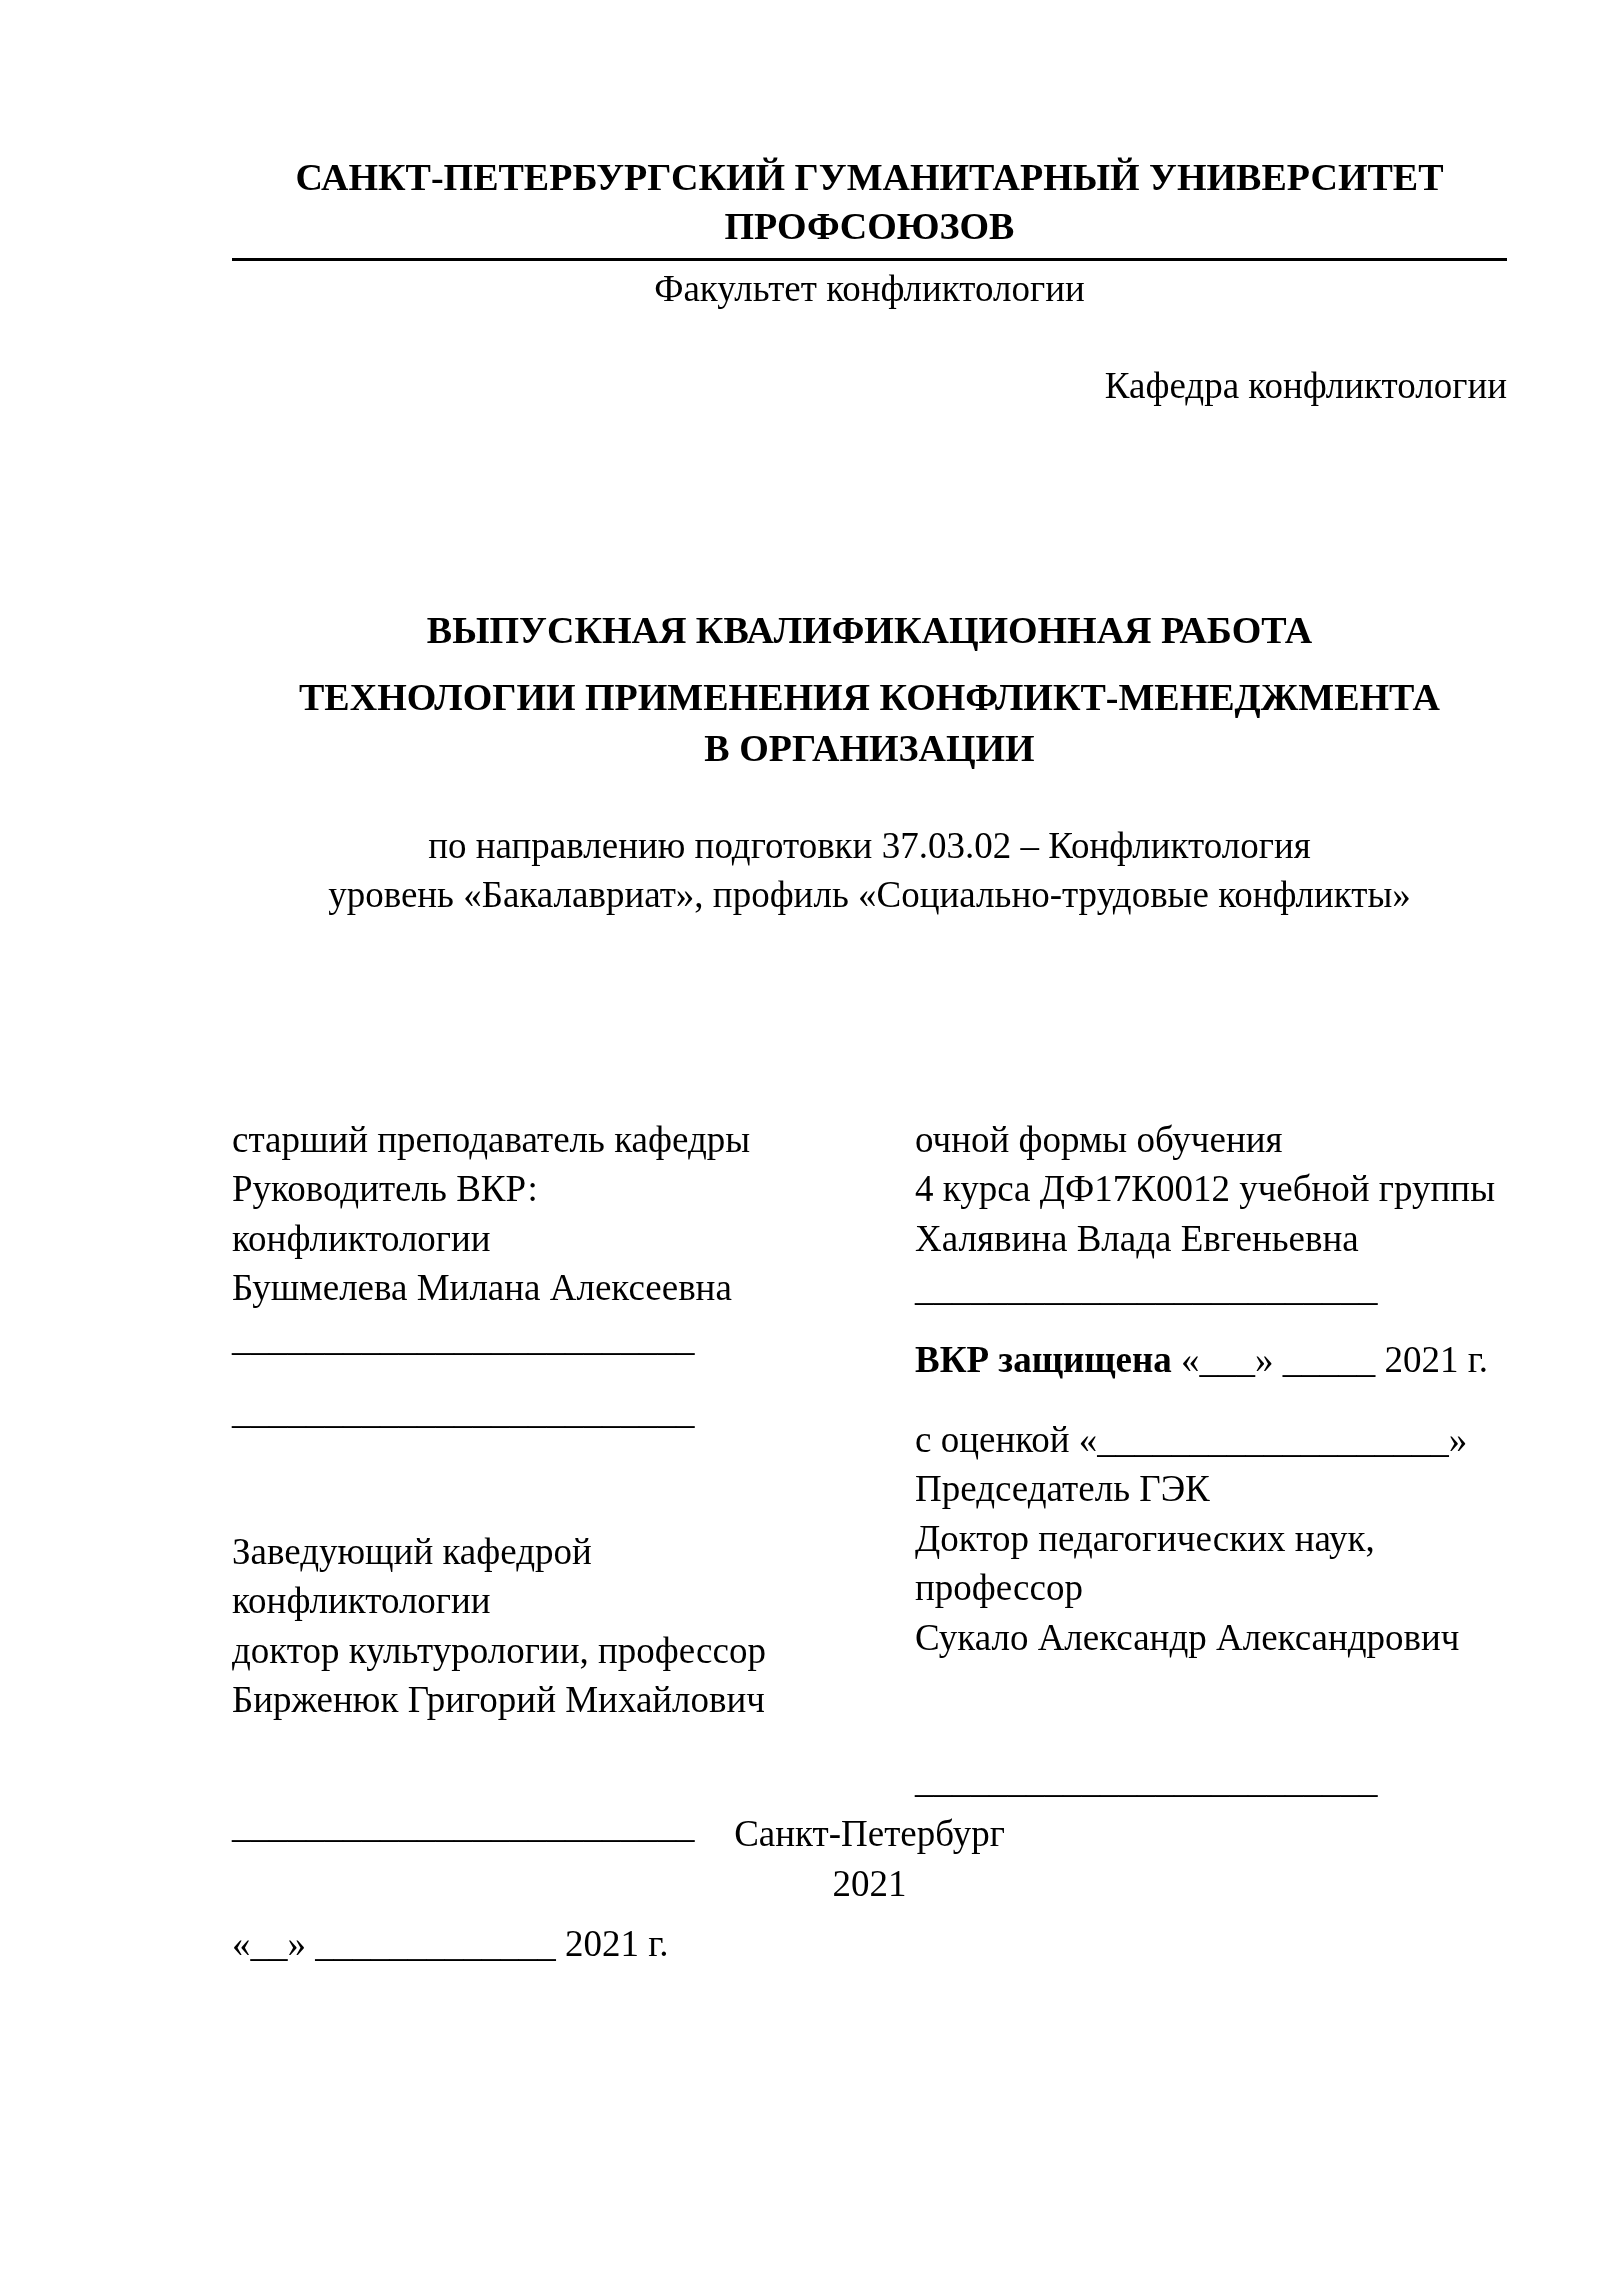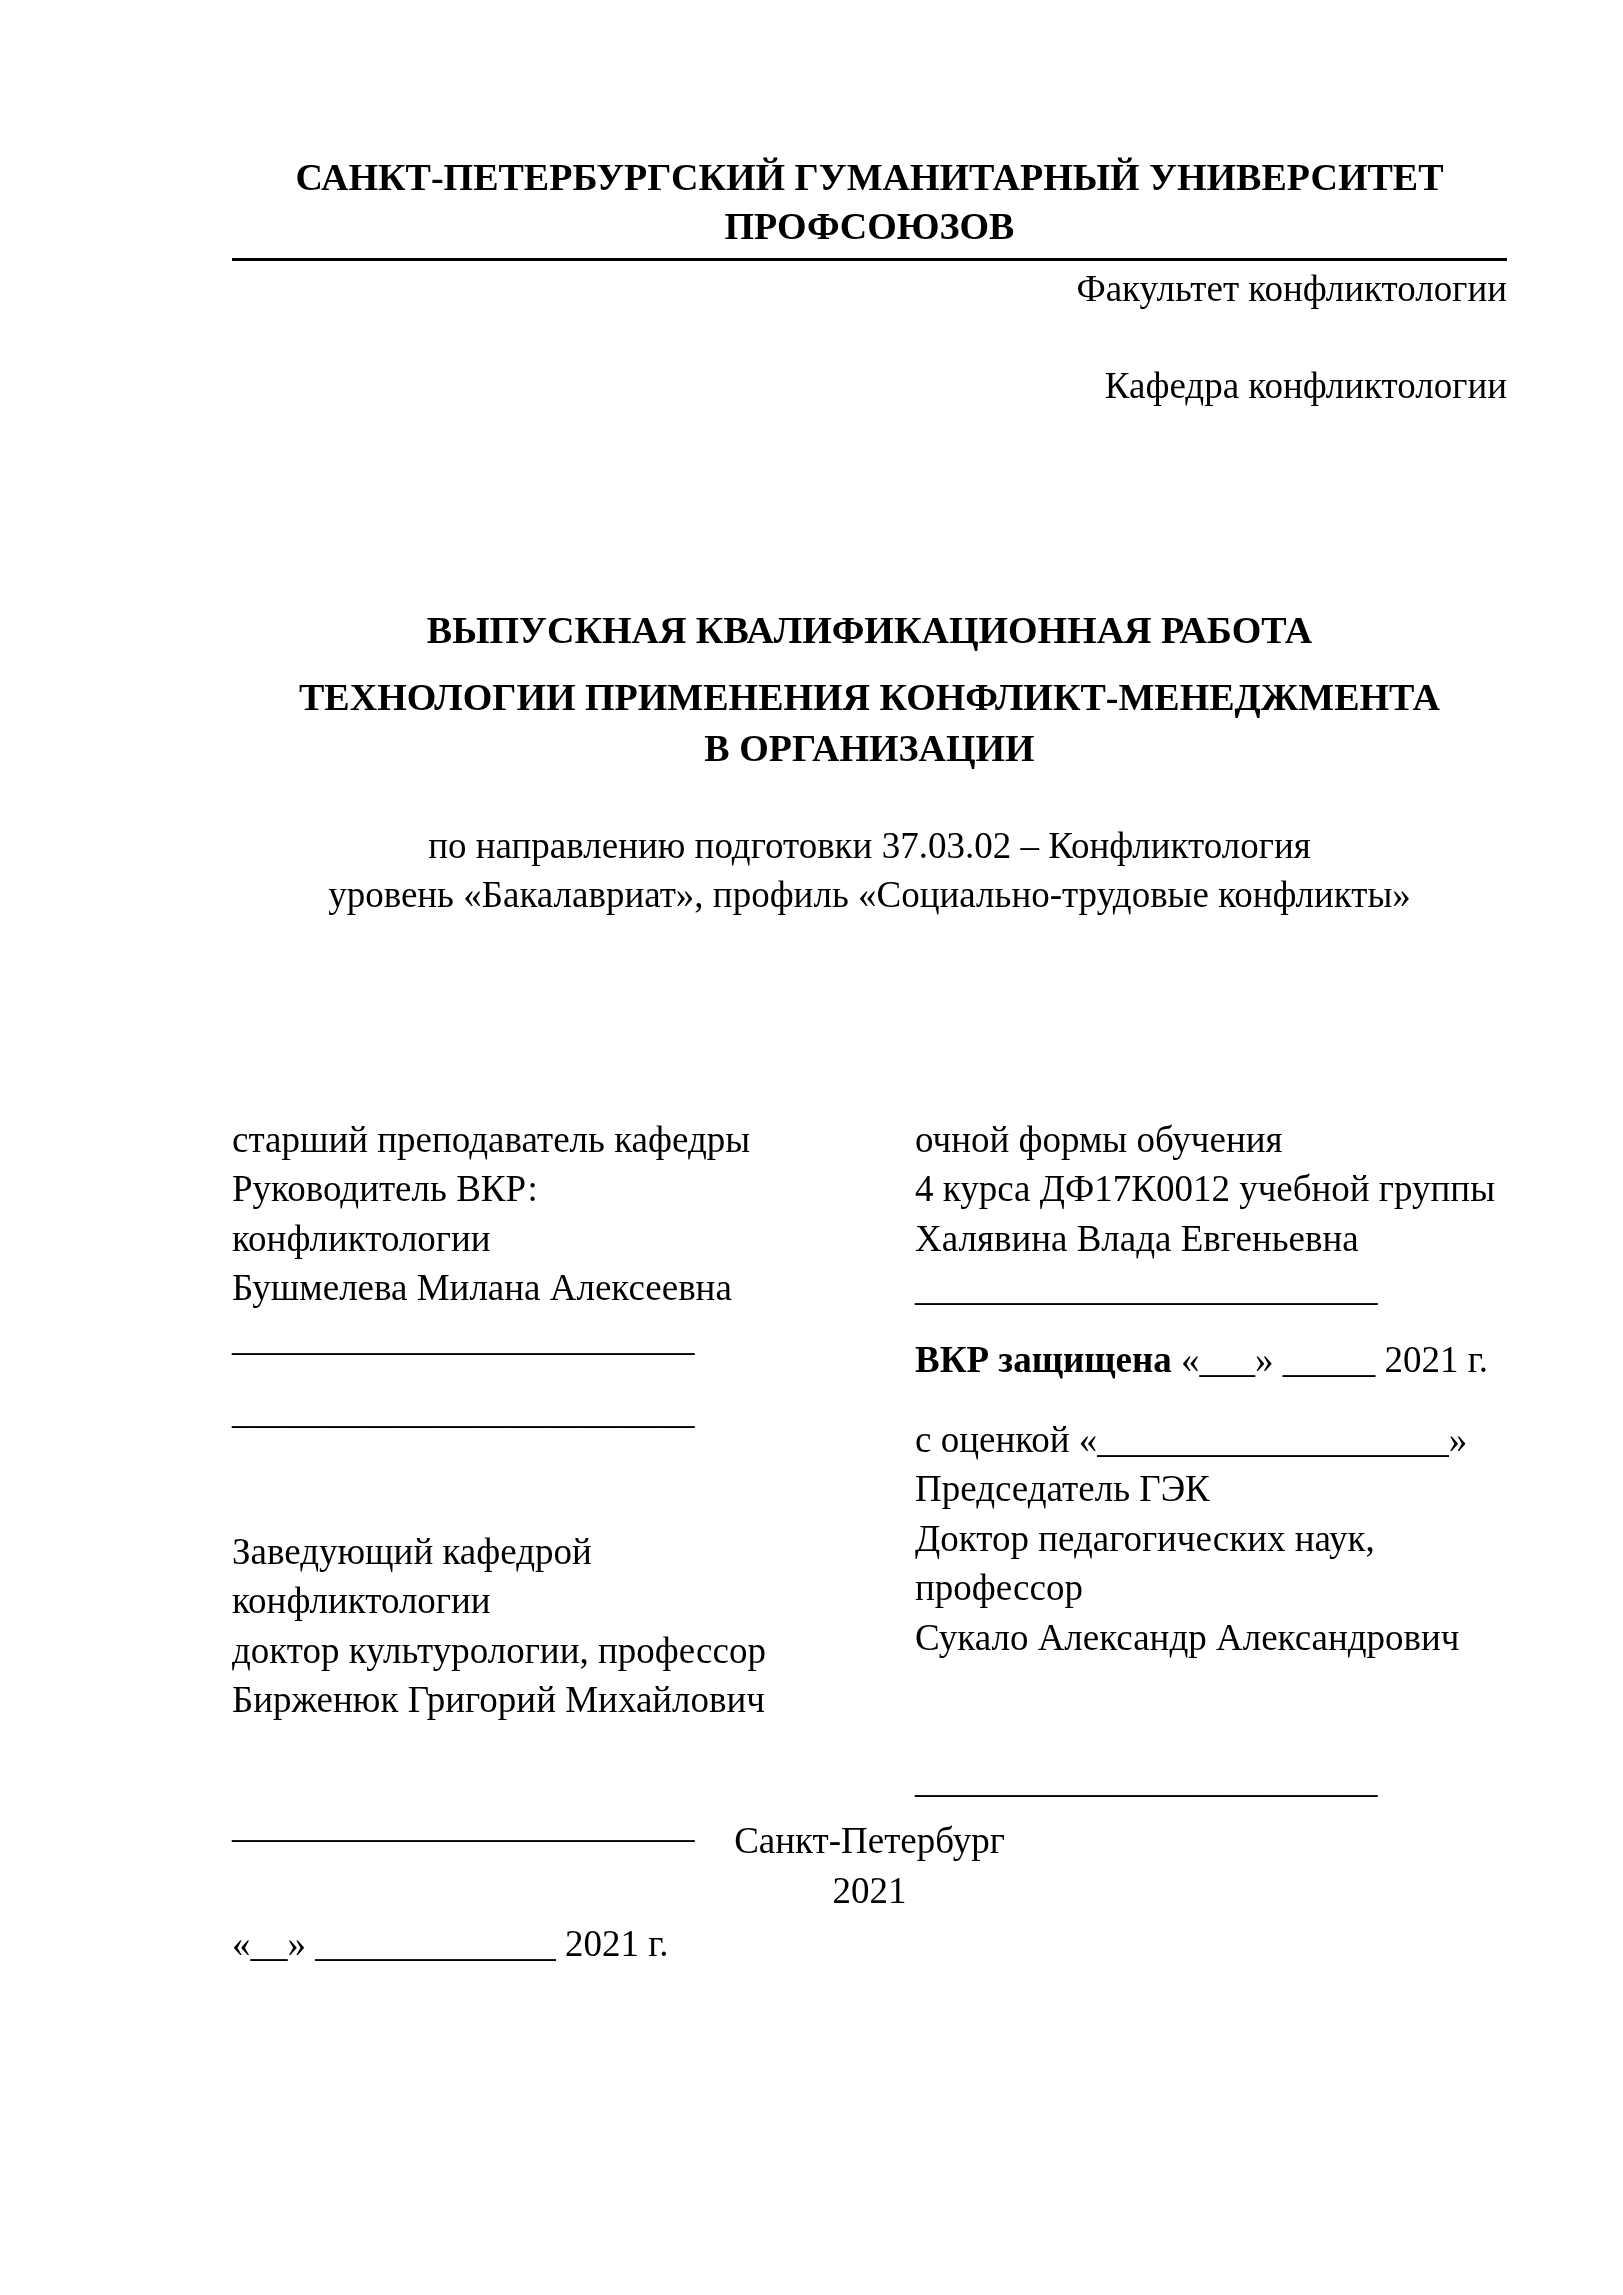--- a/index.html
+++ b/index.html
@@ -21,21 +21,21 @@
     font-weight: bold;
     font-size: 38px;
     line-height: 1.3;
     text-align: center;
   }
   .rule {
     height: 0;
     border-top: 3.1px solid #000;
     margin: 6.3px 0 3.1px 0;
   }
-  .faculty { text-align: right; }
+  .faculty { text-align: center; }
   .department { text-align: right; margin-top: 47px; }
 
   .title-block { margin-top: 195px; }
   .work-type {
     font-weight: bold;
     font-size: 38px;
     text-align: center;
   }
   .thesis {
     font-weight: bold;
@@ -56,21 +56,21 @@
   .m-sig3  { margin-top: 75px; }
   .m-date  { margin-top: 69px; }
   .m-def   { margin-top: 22px; }
   .m-grade { margin-top: 30px; }
   .m-rsig  { margin-top: 93px; }
 
   .footer {
     position: absolute;
     left: 232px;
     right: 116px;
-    bottom: 48px;
+    bottom: 55px;
     text-align: center;
     line-height: 1.35;
   }
 </style>
 </head>
 <body>
 
 <div class="page">
 
   <div>

